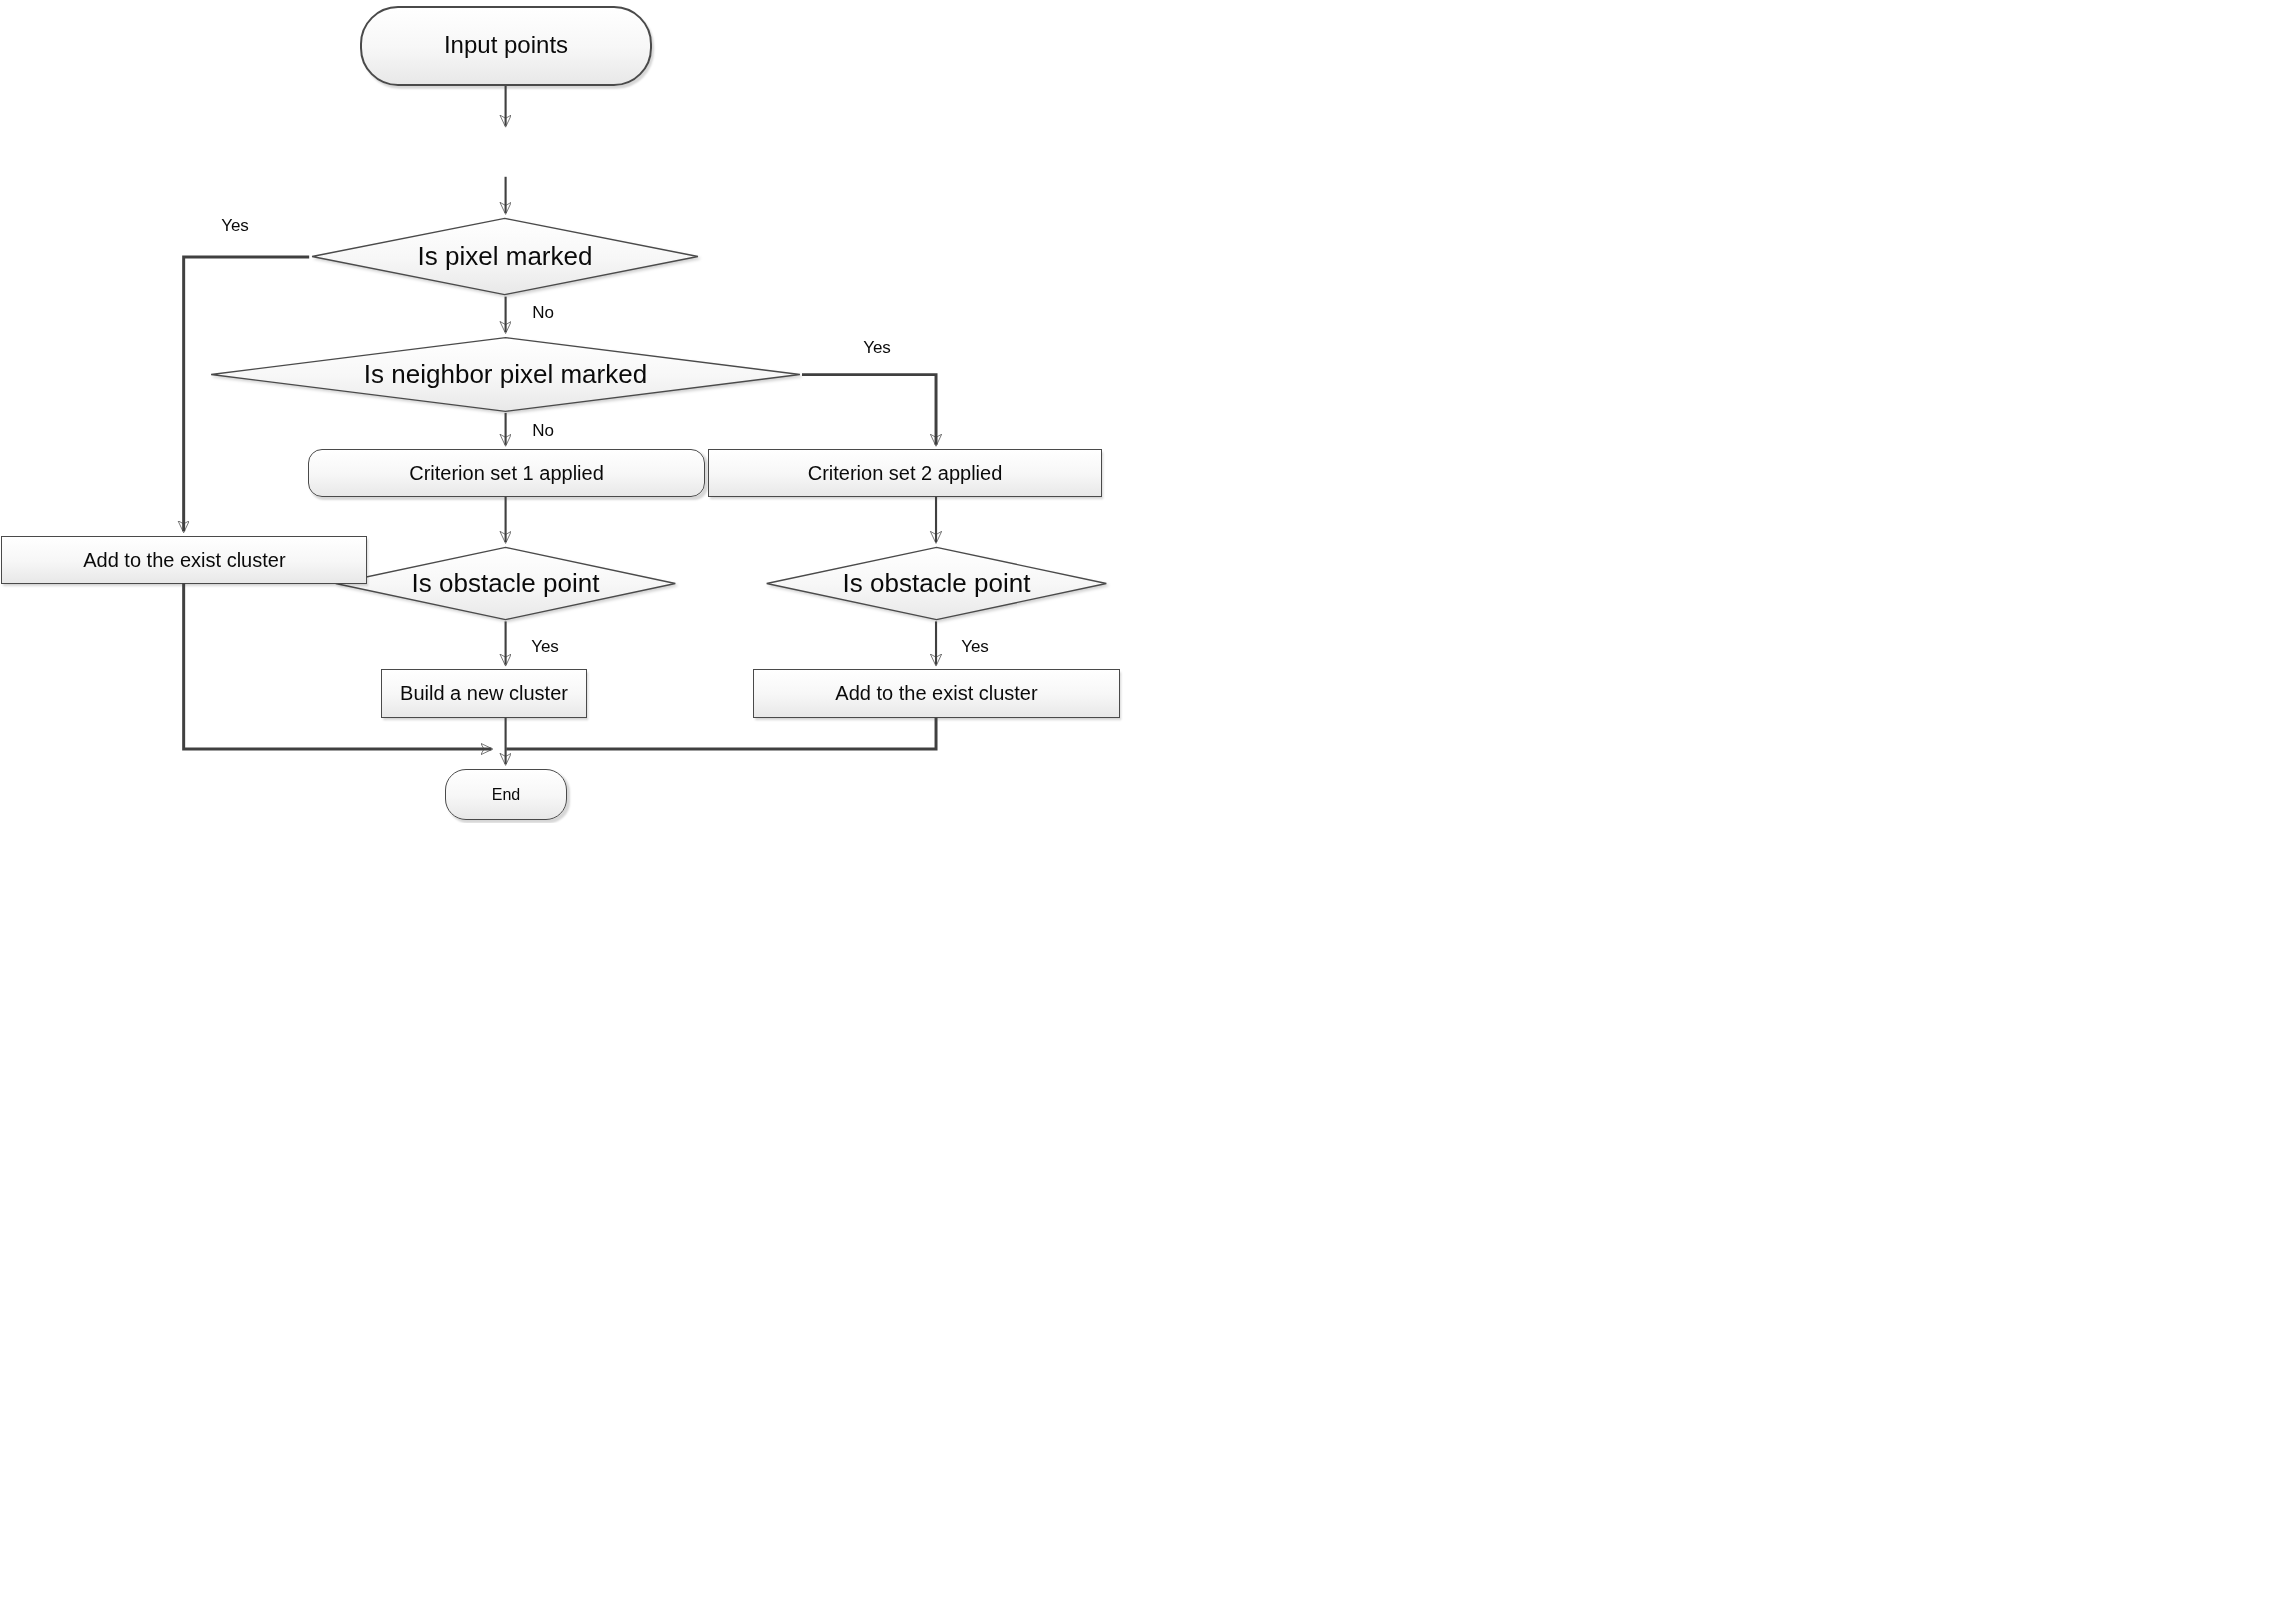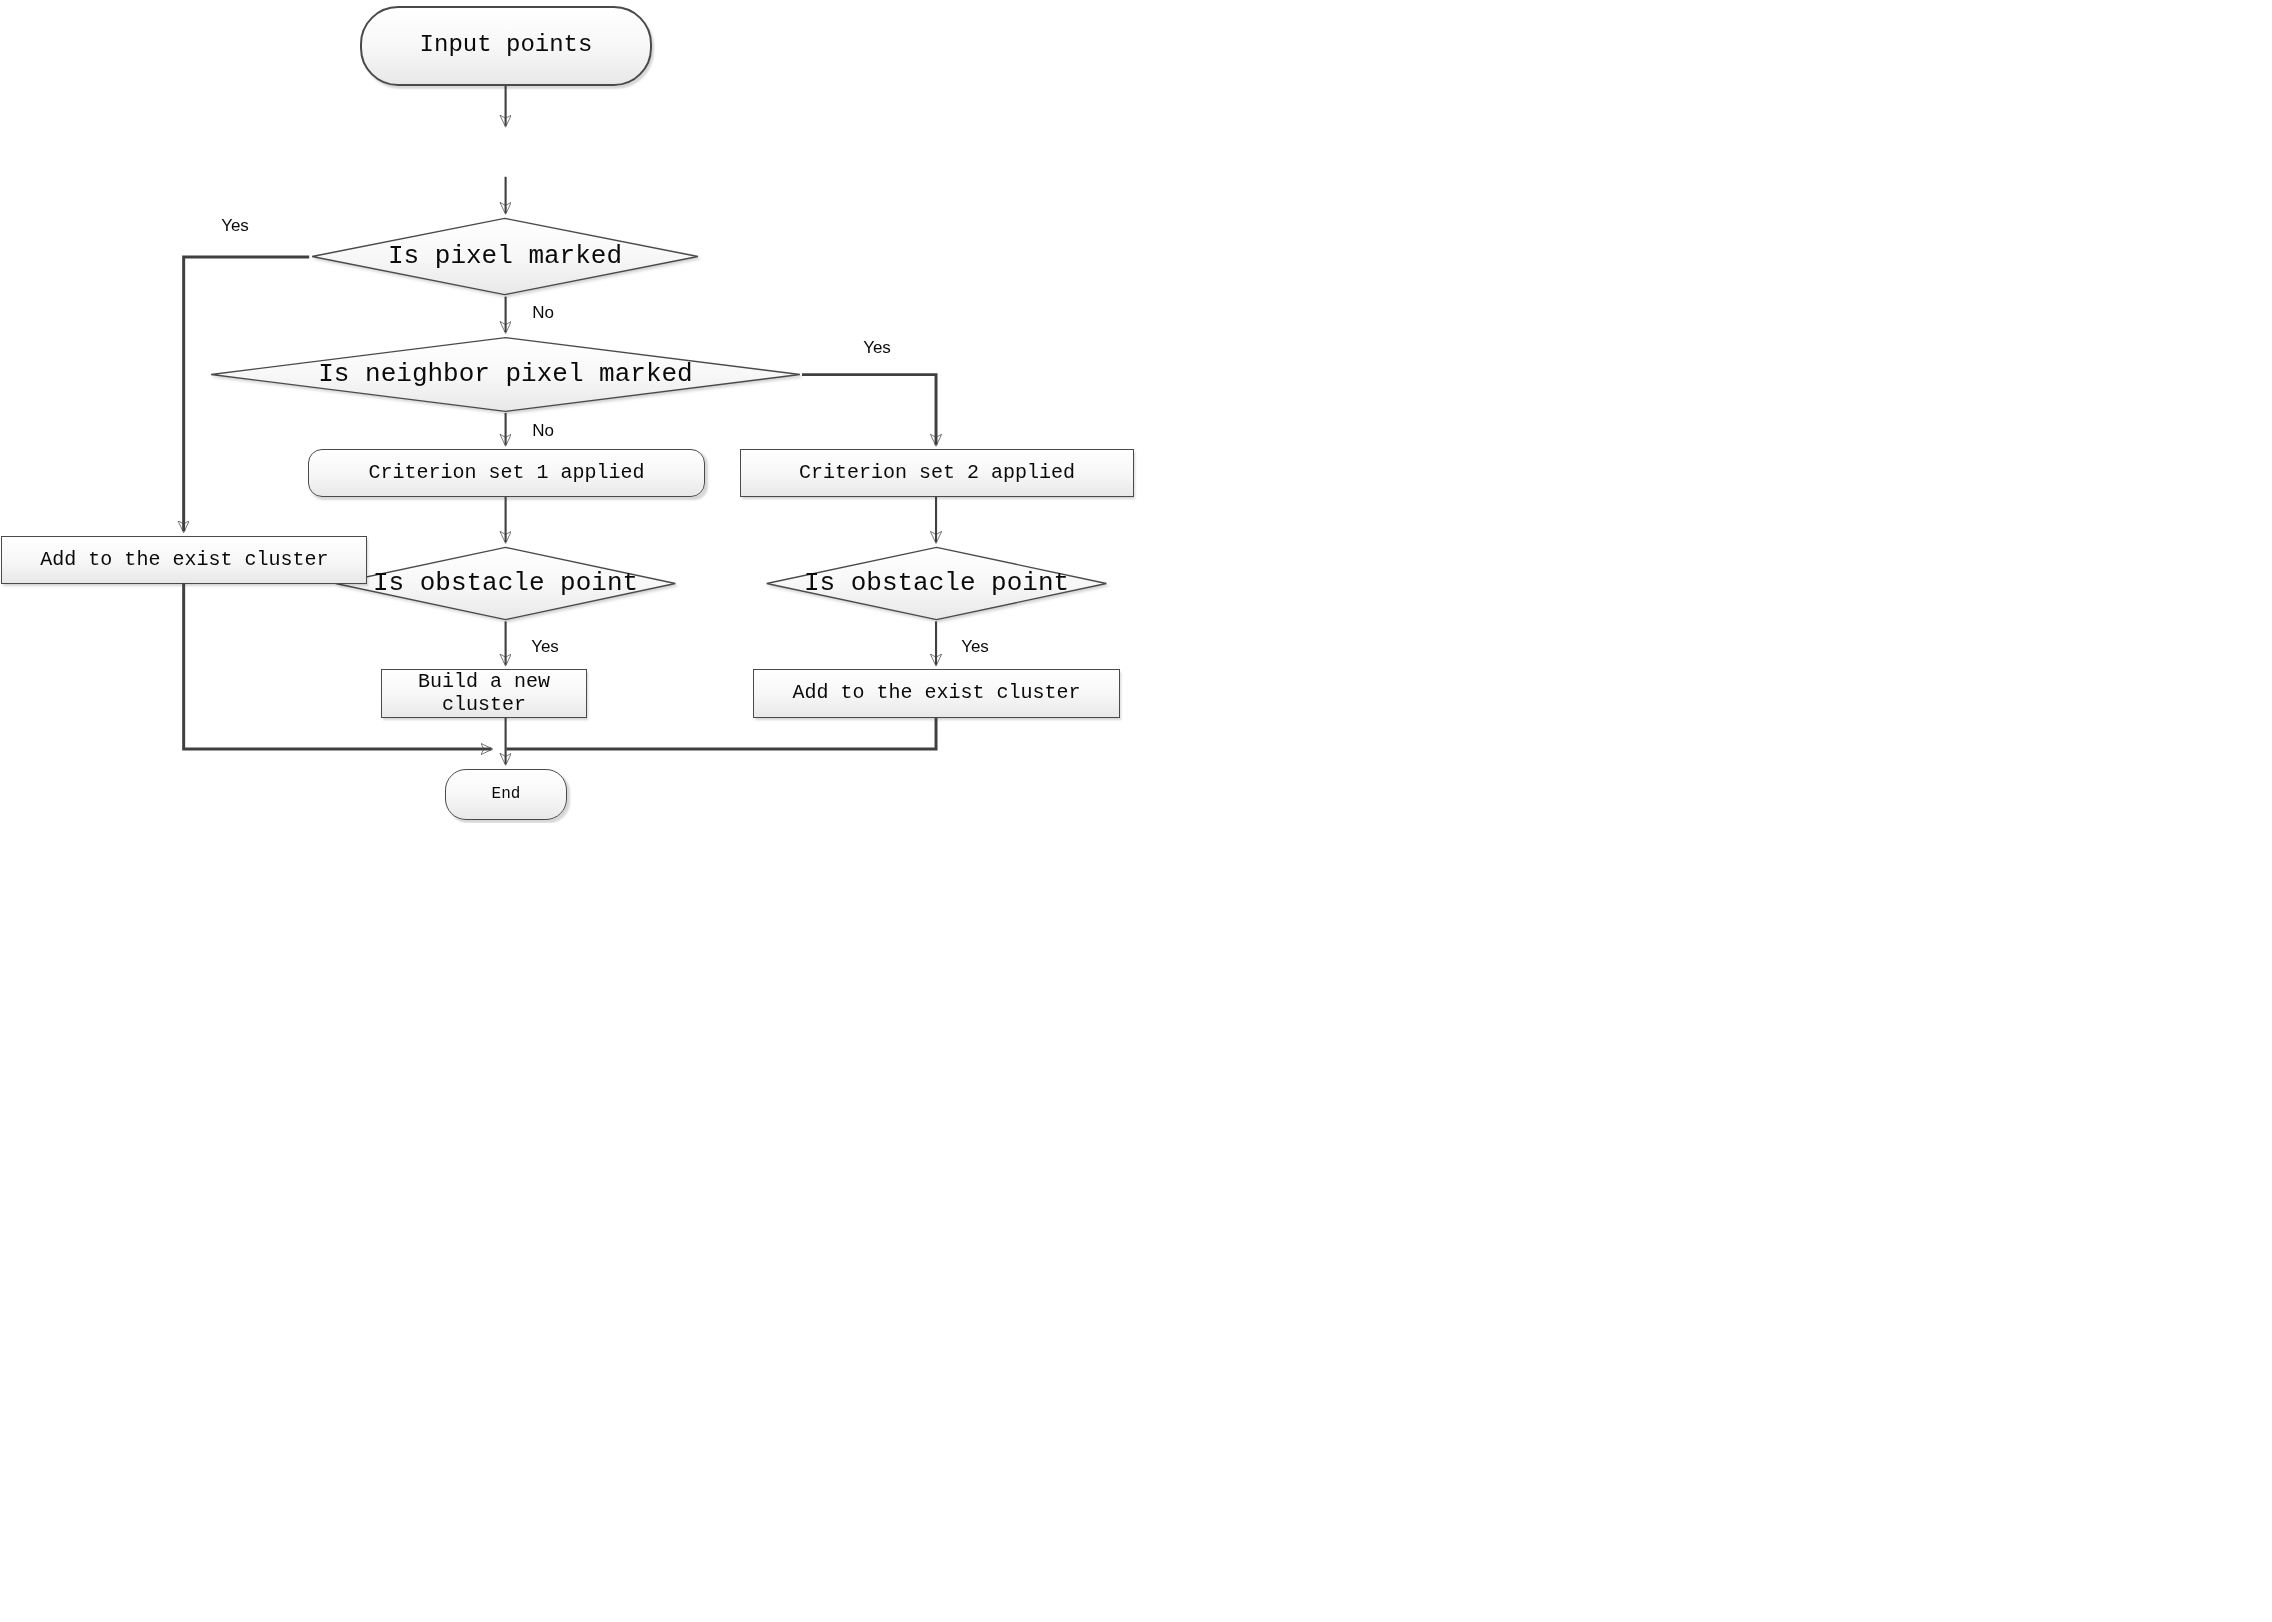--- a/index.html
+++ b/index.html
@@ -17,21 +17,20 @@
     background:var(--background);
     font-family:"Liberation Sans","DejaVu Sans",sans-serif;
     color:var(--text);
   }
   .node{
     position:absolute;
     display:flex;align-items:center;justify-content:center;
     text-align:center;
     line-height:1.12;
     z-index:2;
-    font-family:Liberation Mono, monospace;
   }
   .process,.terminator{
     background:linear-gradient(180deg,var(--shape-fill-top) 0%,#f7f7f7 52%,var(--shape-fill-bottom) 100%);
     border:1.4px solid var(--shape-border);
     box-shadow:2.1px 2.8px 2.1px rgba(0,0,0,0.16);
     box-sizing:border-box;
   }
   .terminator.start{border-radius:38px;border-width:2.1px;}
   .terminator.finish{border-radius:21px;border-width:1.4px;}
   .decision{z-index:1;}
@@ -89,21 +88,21 @@
     <svg class="diamond" width="593" height="77" viewBox="0 0 836 108">
       <polygon points="418,2 833,54 418,106 3,54" fill="url(#nodeGrad)" stroke="var(--shape-border)" stroke-width="2"></polygon>
     </svg>
     <span class="lbl">Is neighbor pixel marked</span>
   </div>
 
   <div class="node process f28" style="left:308px;top:449px;width:397px;height:48px;border-radius:14px;">
     <span>Criterion set 1 applied</span>
   </div>
 
-  <div class="node process f28" style="left:740px;top:449px;width:394px;height:48px;">
+  <div class="node process f28" style="left:708px;top:449px;width:394px;height:48px;">
     <span>Criterion set 2 applied</span>
   </div>
 
   <div class="node decision f29" style="left:333px;top:546px;width:345px;height:75px;">
     <svg class="diamond" width="345" height="75" viewBox="0 0 486 106">
       <polygon points="243,2 483,53 243,104 3,53" fill="url(#nodeGrad)" stroke="var(--shape-border)" stroke-width="2"></polygon>
     </svg>
     <span class="lbl">Is obstacle point</span>
   </div>
 

